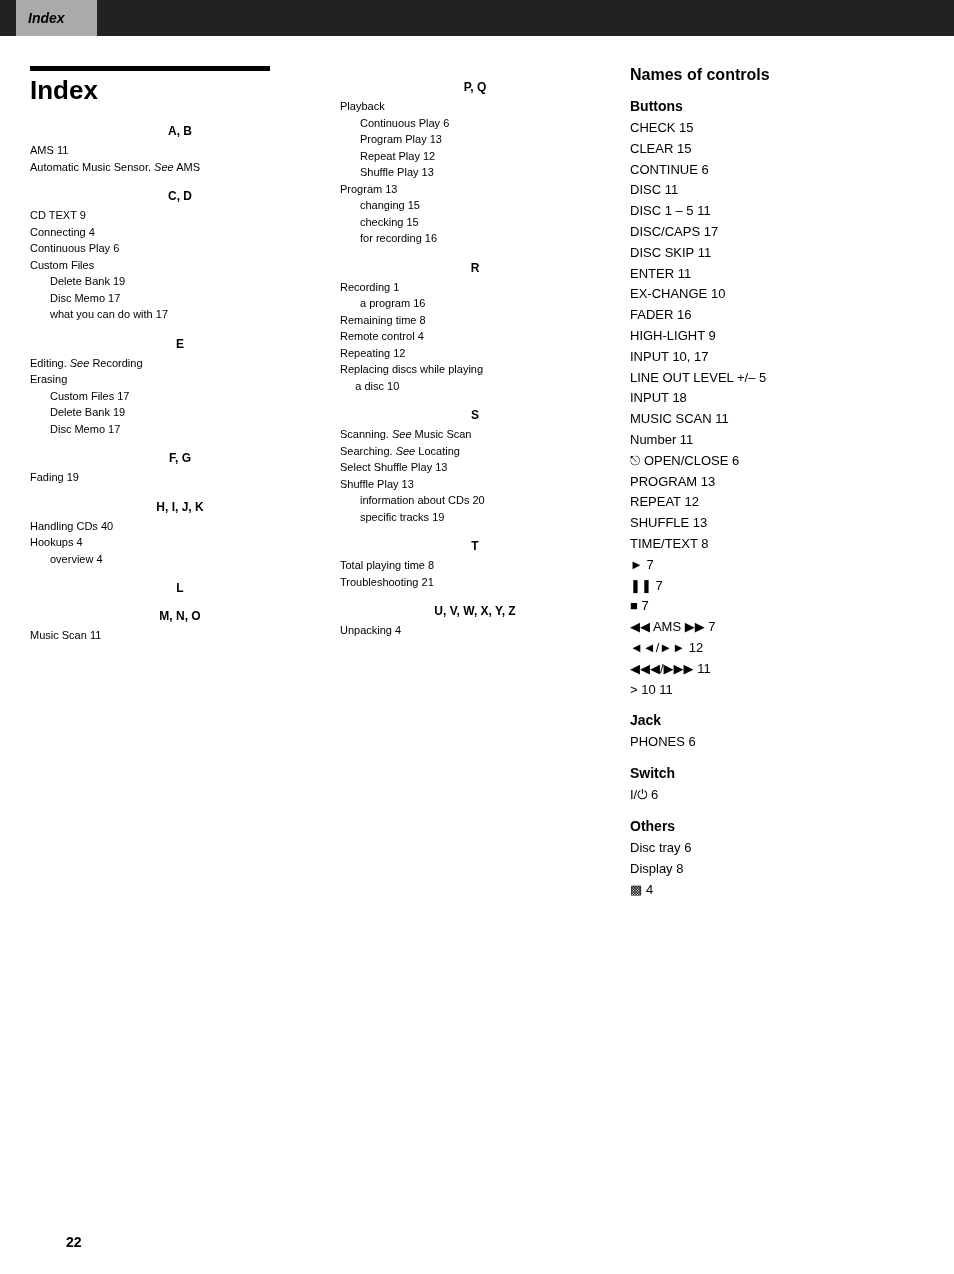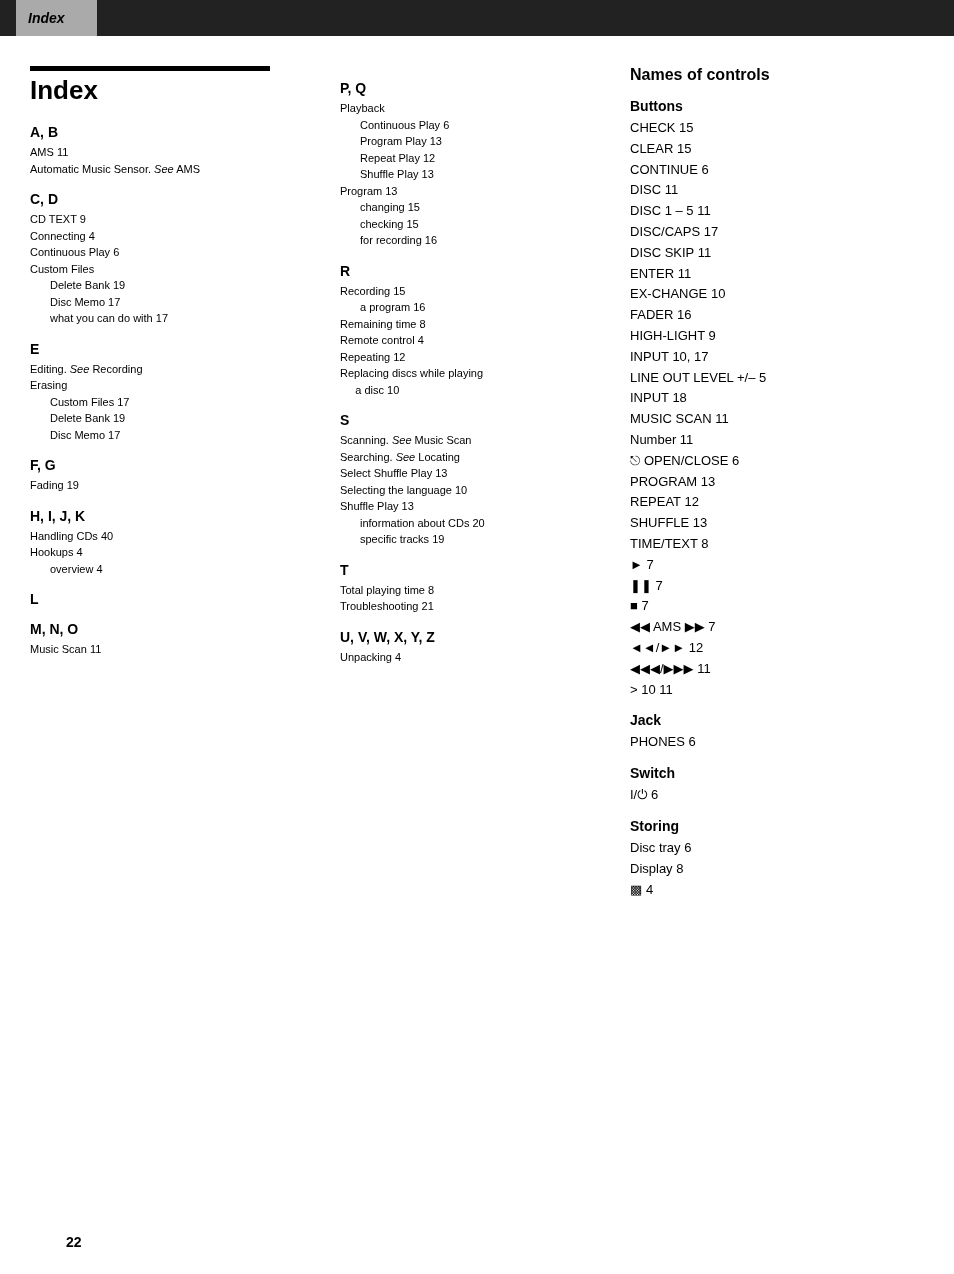--- a/index.html
+++ b/index.html
@@ -69,24 +69,25 @@
       margin-bottom: 4px;
     }
     .index-title {
       font-size: 26px;
       font-weight: bold;
       margin-bottom: 18px;
     }
 
     
     .section-header {
-      font-size: 14px;
+      font-size: 12px;
       font-weight: bold;
       margin-top: 14px;
       margin-bottom: 4px;
+      text-align: center;
     }
 
     
     .entry {
       padding-left: 0;
       line-height: 1.5;
       font-size: 11px;
     }
     .entry .main-entry {
       display: block;
@@ -198,34 +199,33 @@
       <span class="sub-entry">Repeat Play   12</span>
       <span class="sub-entry">Shuffle Play   13</span>
       <span class="main-entry">Program   13</span>
       <span class="sub-entry">changing   15</span>
       <span class="sub-entry">checking   15</span>
       <span class="sub-entry">for recording   16</span>
     </div>
 
     <div class="section-header">R</div>
     <div class="entry">
-      <span class="main-entry">Recording   15</span>
+      <span class="main-entry">Recording   1</span>
       <span class="sub-entry">a program   16</span>
       <span class="main-entry">Remaining time   8</span>
       <span class="main-entry">Remote control   4</span>
       <span class="main-entry">Repeating   12</span>
       <span class="main-entry">Replacing discs while playing<br>&nbsp;&nbsp;&nbsp;&nbsp;&nbsp;a disc   10</span>
     </div>
 
     <div class="section-header">S</div>
     <div class="entry">
       <span class="main-entry">Scanning. <span class="italic">See</span> Music Scan</span>
       <span class="main-entry">Searching. <span class="italic">See</span> Locating</span>
       <span class="main-entry">Select Shuffle Play   13</span>
-      <span class="main-entry">Selecting the language   10</span>
       <span class="main-entry">Shuffle Play   13</span>
       <span class="sub-entry">information about CDs   20</span>
       <span class="sub-entry">specific tracks   19</span>
     </div>
 
     <div class="section-header">T</div>
     <div class="entry">
       <span class="main-entry">Total playing time   8</span>
       <span class="main-entry">Troubleshooting   21</span>
     </div>
@@ -274,21 +274,21 @@
     <div class="controls-section">Jack</div>
     <div>
       <span class="controls-entry">PHONES   6</span>
     </div>
 
     <div class="controls-section">Switch</div>
     <div>
       <span class="controls-entry">I/⏻   6</span>
     </div>
 
-    <div class="controls-section">Storing</div>
+    <div class="controls-section">Others</div>
     <div>
       <span class="controls-entry">Disc tray   6</span>
       <span class="controls-entry">Display   8</span>
       <span class="controls-entry">▩   4</span>
     </div>
   </div>
 
 </div>
 
 <div class="page-number">22</div>

